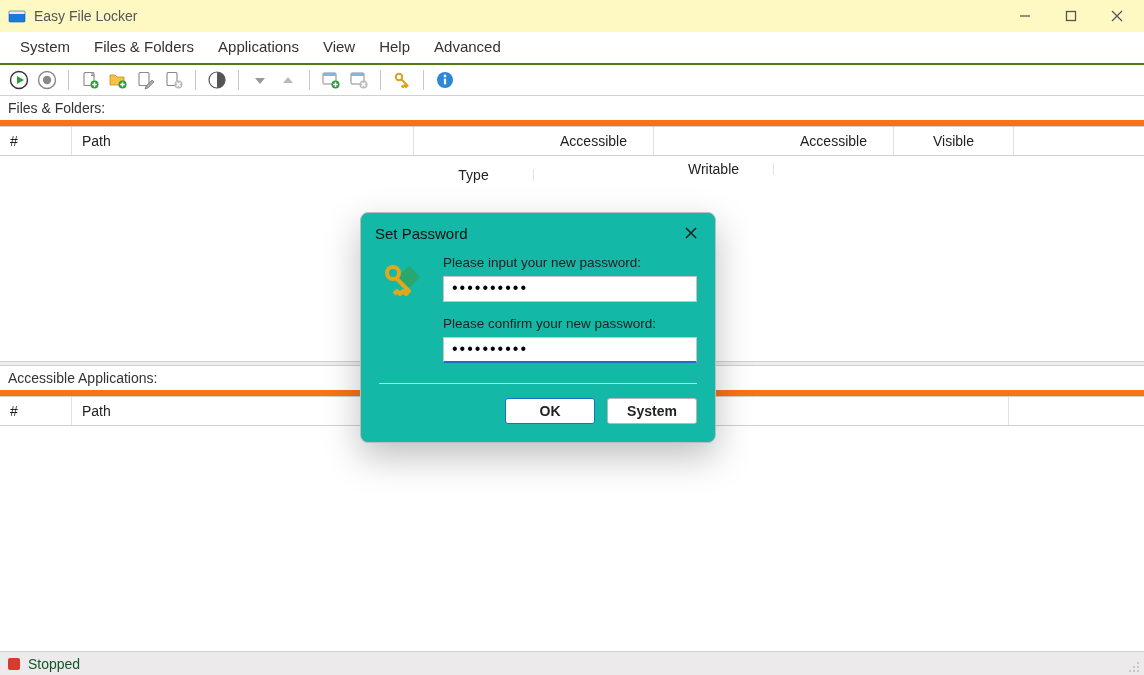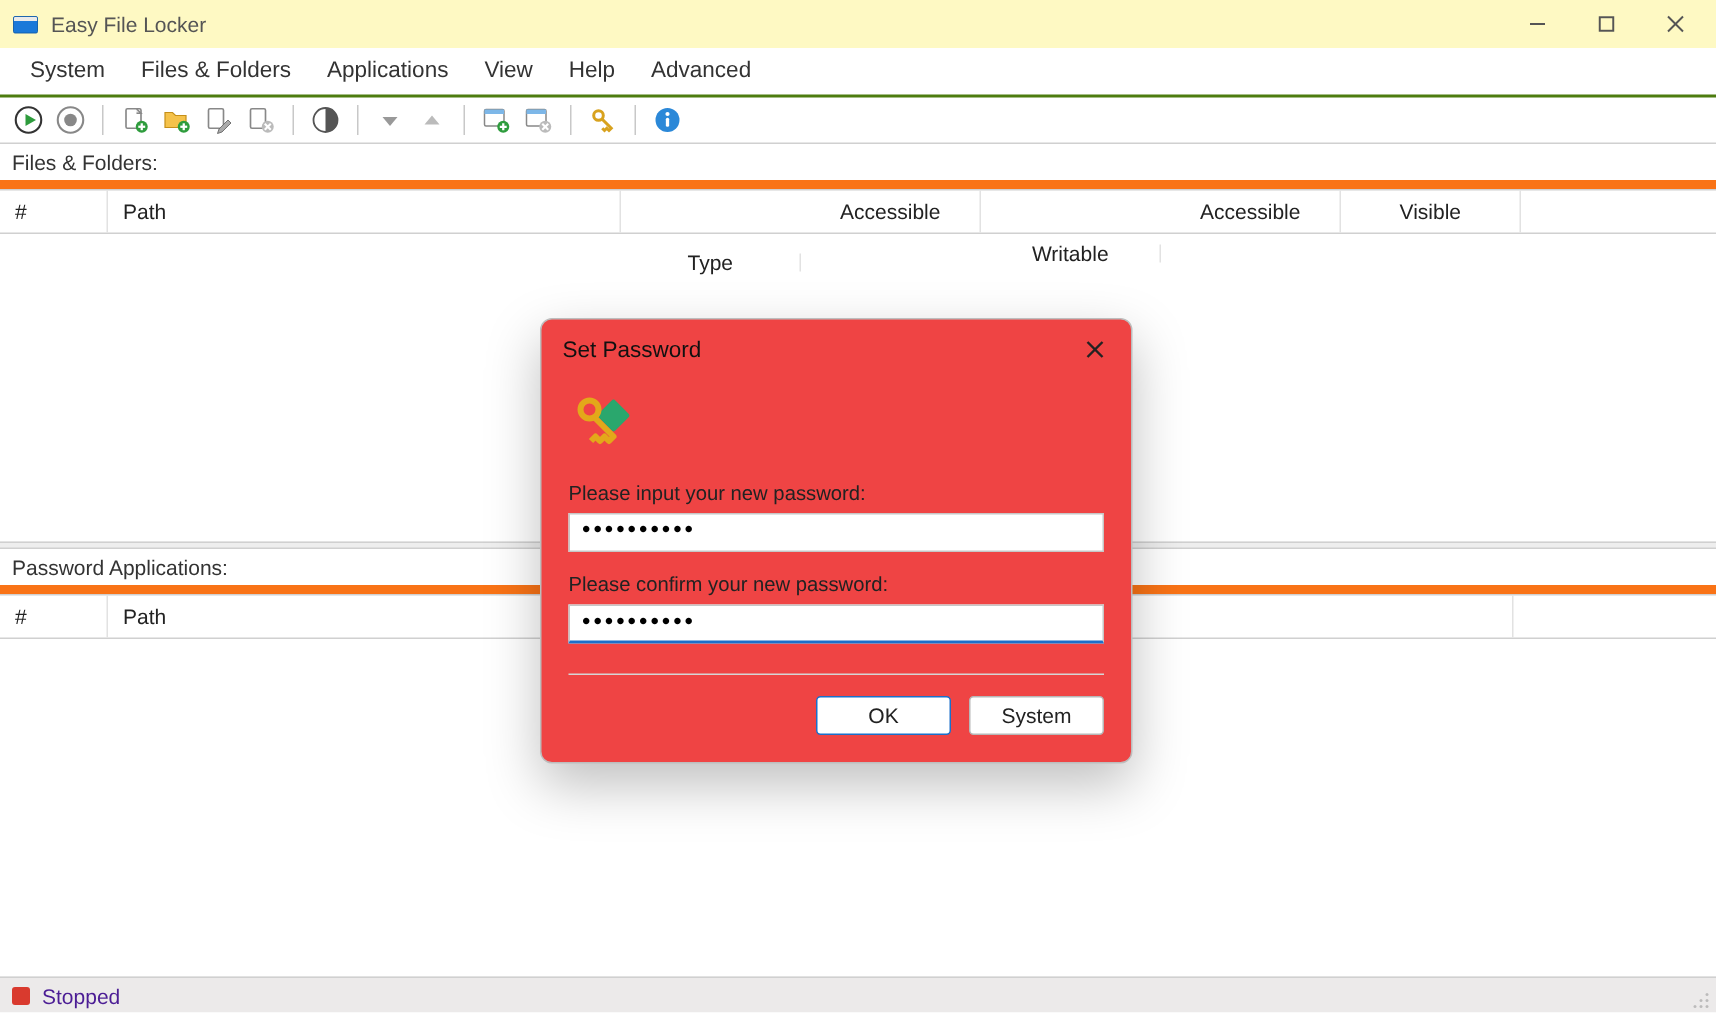--- a/index.html
+++ b/index.html
@@ -138,21 +138,21 @@
     position: absolute;
     bottom: 0; left: 0; right: 0;
     height: 24px;
     background: #eceaea;
     border-top: 1px solid #d0d0d0;
     display: flex;
     align-items: center;
     padding: 0 8px;
     gap: 8px;
     font-size: 14px;
-    color: #4c1d95;
+    color: #14532d;
   }
   .status-dot {
     width: 12px; height: 12px;
     background: #d93a2e;
     border-radius: 2px;
   }
   .gripper {
     position: absolute;
     right: 4px; bottom: 2px;
     width: 14px; height: 14px;
@@ -162,22 +162,22 @@
   
   .dialog-mask {
     position: absolute;
     inset: 0;
     pointer-events: none;
   }
   .dialog {
     position: absolute;
     left: 360px;
     top: 212px;
-    width: 395px;
-    background: #ef4444;
+    width: 356px;
+    background: #14b8a6;
     border: 1px solid #bdbdbd;
     border-radius: 8px;
     box-shadow: 0 14px 36px rgba(0,0,0,0.25);
     pointer-events: auto;
   }
   .dialog-titlebar {
     display: flex;
     align-items: center;
     justify-content: space-between;
     padding: 8px 10px 6px 14px;
@@ -186,21 +186,20 @@
   }
   .dialog-close {
     width: 28px; height: 24px;
     display: flex; align-items: center; justify-content: center;
     color: #333;
   }
   .dialog-body {
     display: flex;
     padding: 4px 18px 10px 18px;
     gap: 16px;
-    flex-direction: column;
   }
   .dialog-icon-col {
     width: 48px;
     display: flex;
     align-items: flex-start;
     padding-top: 6px;
   }
   .dialog-form {
     flex: 1;
     display: flex;
@@ -242,20 +241,21 @@
     width: 90px;
     height: 26px;
     border: 1px solid #b7b7b7;
     background: #fff;
     border-radius: 3px;
     font-size: 14px;
     display: flex;
     align-items: center;
     justify-content: center;
     color: #222;
+    font-weight: bold;
   }
   .dlg-btn.primary {
     border: 1px solid #1b6fca;
   }
 
   svg { display: block; }
 </style>
 </head>
 <body>
 
@@ -416,21 +416,21 @@
   <div class="th col-acc">Accessible</div>
   <div class="th col-wri">Writable</div>
   <div class="th col-del">Accessible</div>
   <div class="th col-vis">Visible</div>
   <div class="th col-tail"></div>
 </div>
 <div class="table-body pane1-body"></div>
 
 <div class="splitter"></div>
 
-<div class="section-label">Password Applications:</div>
+<div class="section-label">Accessible Applications:</div>
 <div class="table-header">
   <div class="th col-hash">#</div>
   <div class="th col-path2">Path</div>
   <div class="th col-tail2"></div>
 </div>
 <div class="table-body pane2-body"></div>
 
 <div class="statusbar">
   <div class="status-dot"></div>
   <div>Stopped</div>

